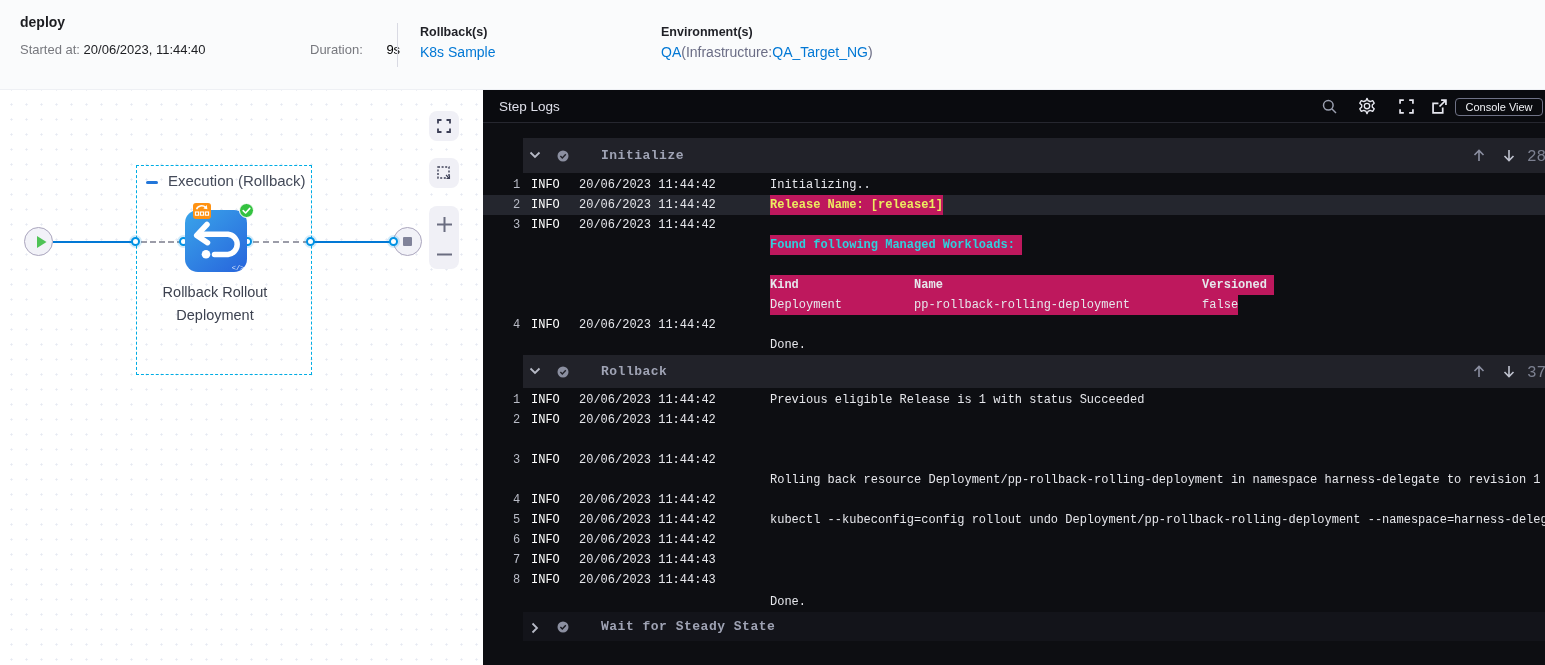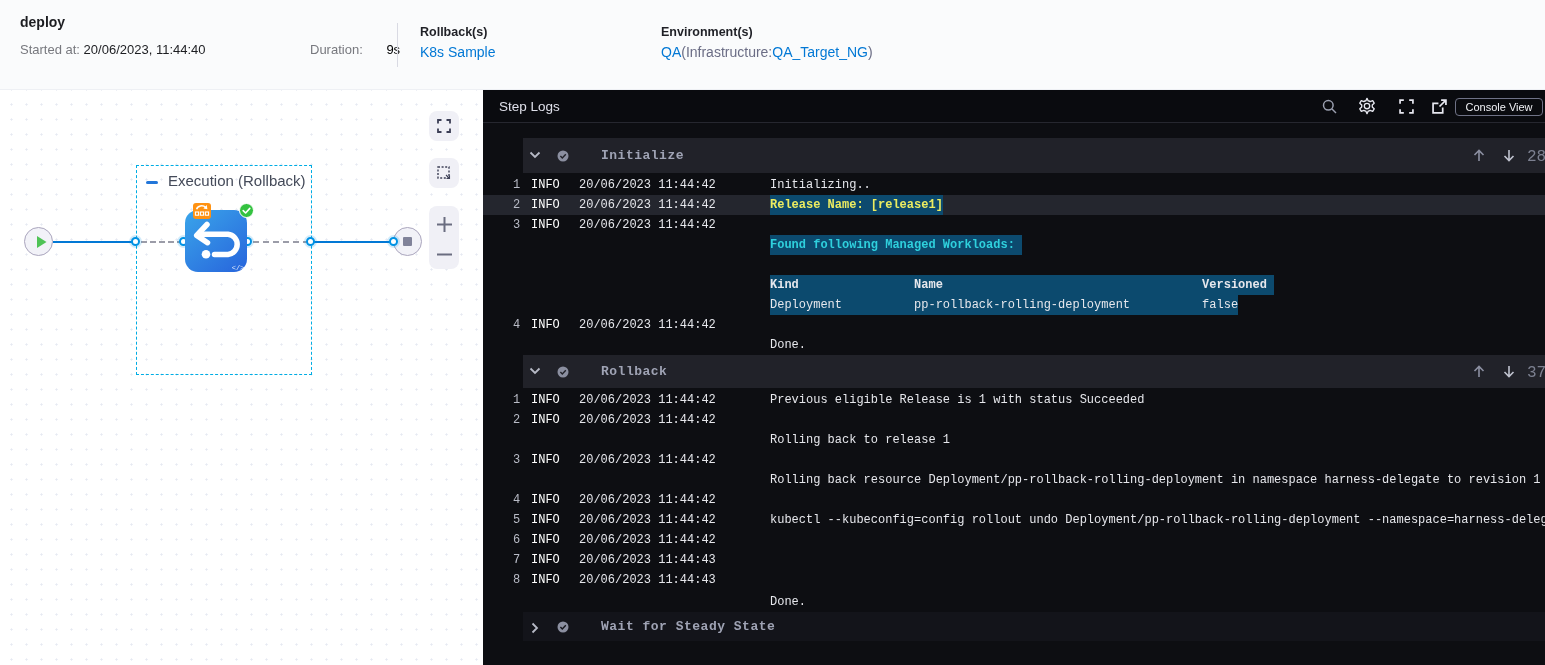--- a/index.html
+++ b/index.html
@@ -48,21 +48,21 @@
   .cvbtn { position:absolute; left:972px; top:8px; width:88px; height:18px; border:1px solid #6f7286; border-radius:4px; color:#f0f1f5; font-size:11px; text-align:center; line-height:17px; }
   .sect { position:absolute; left:0; width:1062px; height:35px; background:#212229;margin-left:40px; }
   .sect .name { position:absolute; left:78px; top:10px; font-family:"Liberation Mono",monospace; font-size:13px; font-weight:bold; letter-spacing:0.5px; color:#9fa3b4; }
   .sect .dur { position:absolute; font-family:"Liberation Mono",monospace; font-size:16px; color:#7c8090; top:10px; }
 
   .lrow { position:absolute; left:0; width:1062px; height:20px; font-family:"Liberation Mono",monospace; font-size:12px; line-height:20px; white-space:pre; }
   .lrow .n { position:absolute; left:30px; color:#b9bcc7; }
   .lrow .i { position:absolute; left:48px; color:#ffffff; }
   .lrow .t { position:absolute; left:96px; color:#e6e7ec; }
   .lrow .m { position:absolute; left:287px; color:#e6e7ec; }
-  .chip { background:#0c4a6e;text-align:right; }
+  .chip { background:#be185d;text-align:right; }
   .lrow .m.yel { color:#ecec60; font-weight:bold; }
   .lrow .m.cyn { color:#2fd0dd; font-weight:bold; }
   .hl { background:#24262e; }
   svg { display:block; }
 </style>
 </head>
 <body>
 
 <div id="hdr">
   <div class="title">deploy</div>
@@ -115,20 +115,21 @@
       <rect x="2.4" y="9" width="3.2" height="3.2" fill="none" stroke="#fff" stroke-width="1.1"></rect>
       <rect x="7.4" y="9" width="3.2" height="3.2" fill="none" stroke="#fff" stroke-width="1.1"></rect>
       <rect x="12.4" y="9" width="3.2" height="3.2" fill="none" stroke="#fff" stroke-width="1.1"></rect>
     </svg>
   </div>
   <svg id="check" width="15" height="15" viewBox="0 0 15 15">
     <circle cx="7.5" cy="7.5" r="7" fill="#34c240" stroke="#fff" stroke-width="1"></circle>
     <path d="M4.2 7.6 L6.6 10 L10.8 5.4" fill="none" stroke="#fff" stroke-width="1.6" stroke-linecap="round" stroke-linejoin="round"></path>
   </svg>
 
+  <div class="nodelabel">Rollback Rollout<br>Deployment</div>
 
   <div class="zbtn" style="top:21px;">
     <svg style="margin:8px" width="14" height="14" viewBox="0 0 14 14" fill="none" stroke="#3c3f56" stroke-width="1.8">
       <path d="M1 4.5 V1 H4.5 M9.5 1 H13 V4.5 M13 9.5 V13 H9.5 M4.5 13 H1 V9.5"></path>
     </svg>
   </div>
   <div class="zbtn" style="top:68px;">
     <svg style="margin:8px" width="14" height="14" viewBox="0 0 14 14" fill="none" stroke="#3c3f56" stroke-width="1.4">
       <rect x="1" y="1" width="11" height="11" stroke-dasharray="2 1.6"></rect>
       <path d="M9 9 L12.5 12.5 M12.5 9.5 V12.5 H9.5" stroke-width="1.1"></path>
@@ -209,21 +210,20 @@
         <path d="M6 12 V1.5 M1.5 6 L6 1.5 L10.5 6"></path>
       </svg>
     <svg class="abs" style="left:980px; top:10px;" width="12" height="13" viewBox="0 0 12 13" fill="none" stroke="#c0c3cf" stroke-width="1.6">
         <path d="M6 1 V11.5 M1.5 7 L6 11.5 L10.5 7"></path>
       </svg>
     <div class="dur" style="left:1004px; top:9px;">372ms</div>
   </div>
 
   <div class="lrow" style="top:300px;"><span class="n">1</span><span class="i">INFO</span><span class="t">20/06/2023 11:44:42</span><span class="m">Previous eligible Release is 1 with status Succeeded</span></div>
   <div class="lrow" style="top:320px;"><span class="n">2</span><span class="i">INFO</span><span class="t">20/06/2023 11:44:42</span></div>
-  <div class="lrow" style="top:340px;"><span class="m">Rolling back to release 1</span></div>
   <div class="lrow" style="top:360px;"><span class="n">3</span><span class="i">INFO</span><span class="t">20/06/2023 11:44:42</span></div>
   <div class="lrow" style="top:380px;"><span class="m">Rolling back resource Deployment/pp-rollback-rolling-deployment in namespace harness-delegate to revision 1</span></div>
   <div class="lrow" style="top:400px;"><span class="n">4</span><span class="i">INFO</span><span class="t">20/06/2023 11:44:42</span></div>
   <div class="lrow" style="top:420px;"><span class="n">5</span><span class="i">INFO</span><span class="t">20/06/2023 11:44:42</span><span class="m">kubectl --kubeconfig=config rollout undo Deployment/pp-rollback-rolling-deployment --namespace=harness-delegate</span></div>
   <div class="lrow" style="top:440px;"><span class="n">6</span><span class="i">INFO</span><span class="t">20/06/2023 11:44:42</span></div>
   <div class="lrow" style="top:460px;"><span class="n">7</span><span class="i">INFO</span><span class="t">20/06/2023 11:44:43</span></div>
   <div class="lrow" style="top:480px;"><span class="n">8</span><span class="i">INFO</span><span class="t">20/06/2023 11:44:43</span></div>
   <div class="lrow" style="top:502px;"><span class="m">Done.</span></div>
 
   <div class="sect" style="top:522px; height:29px; background:#13141a;">

